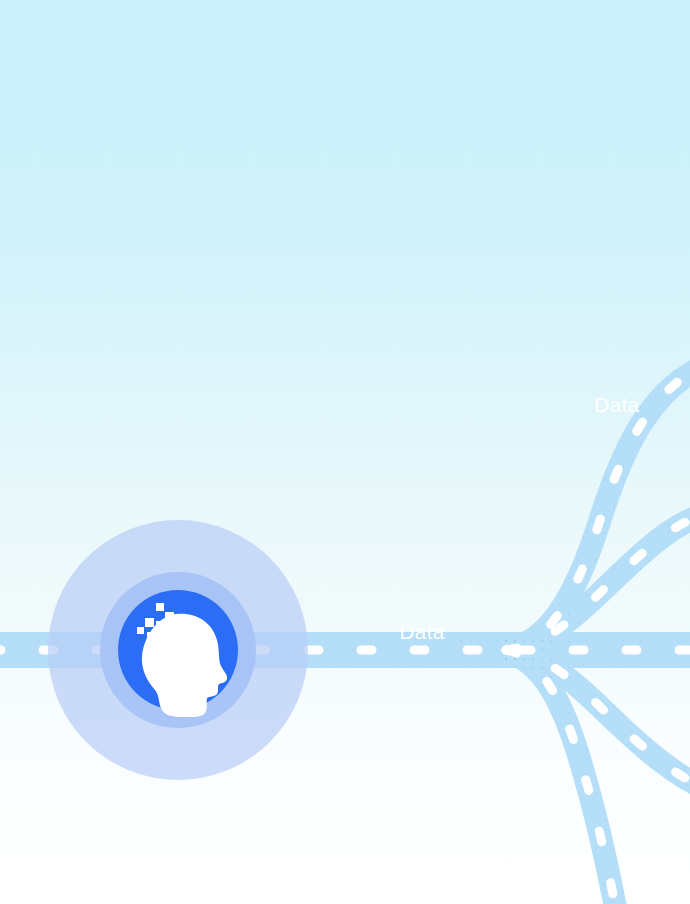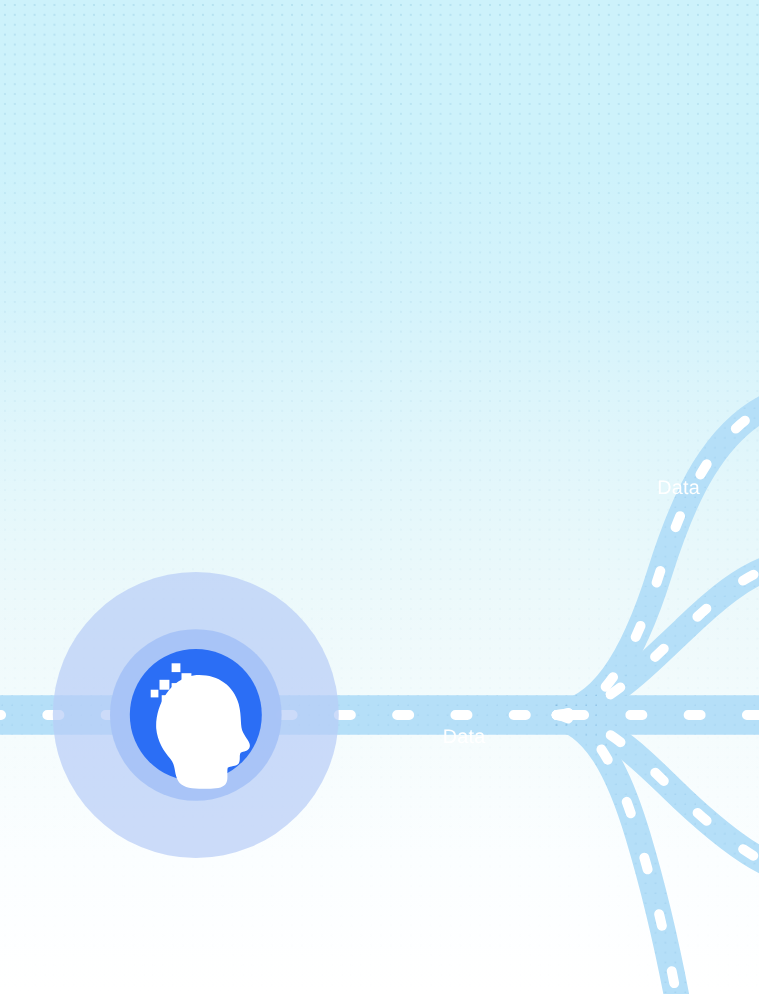--- a/index.html
+++ b/index.html
@@ -35,25 +35,25 @@
     mask-image: linear-gradient(180deg, rgba(0,0,0,0.95) 0%, rgba(0,0,0,0.55) 22%, rgba(0,0,0,0.30) 45%, rgba(0,0,0,0.16) 68%, rgba(0,0,0,0.07) 86%, rgba(0,0,0,0.02) 100%);
   }
   #paths-svg, #hub-svg, #icon-svg {
     position: absolute;
     left: 0;
     top: 0;
   }
   .data-chip {
     position: absolute;
     display: flex;
-    align-items: flex-end;
+    align-items: flex-start;
     justify-content: center;
     border-radius: 12px;
     color: #ffffff;
-    font-size: 18px;
+    font-size: 21px;
     font-weight: 400;
     letter-spacing: 0.2px;
     line-height: 1;
     box-sizing: border-box;
     user-select: none;
   }
   #chip-center {
     left: 362px;
     top: 621px;
     width: 120px;

